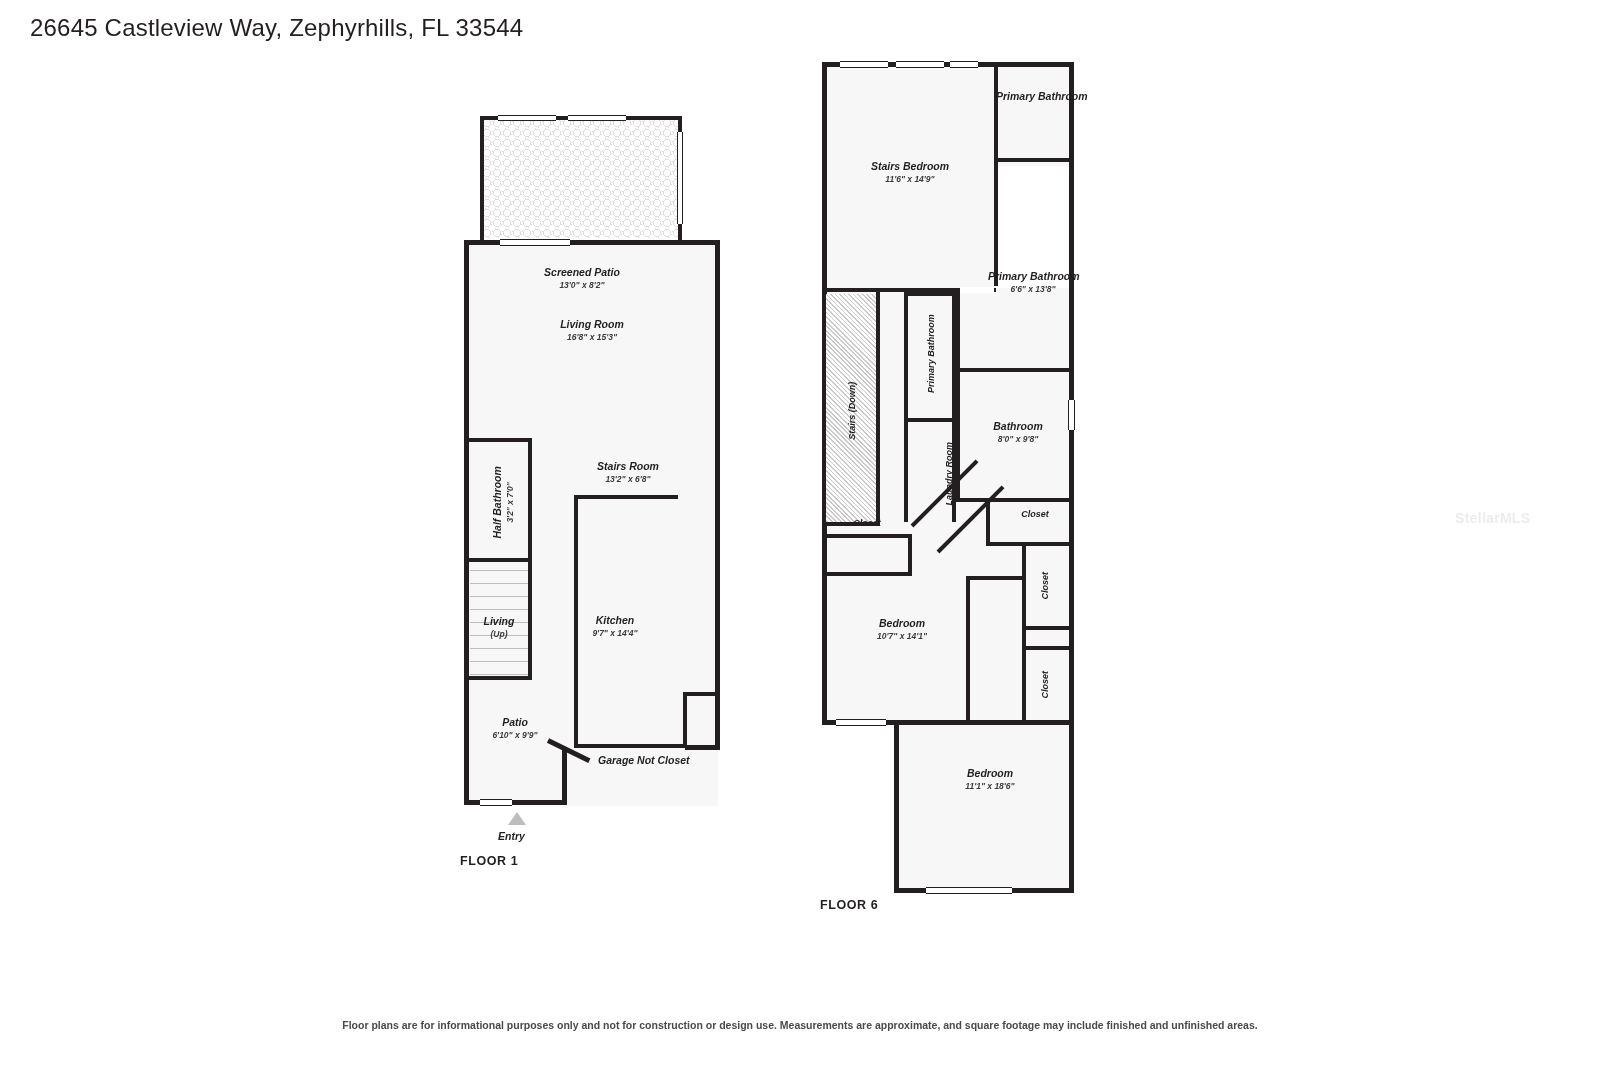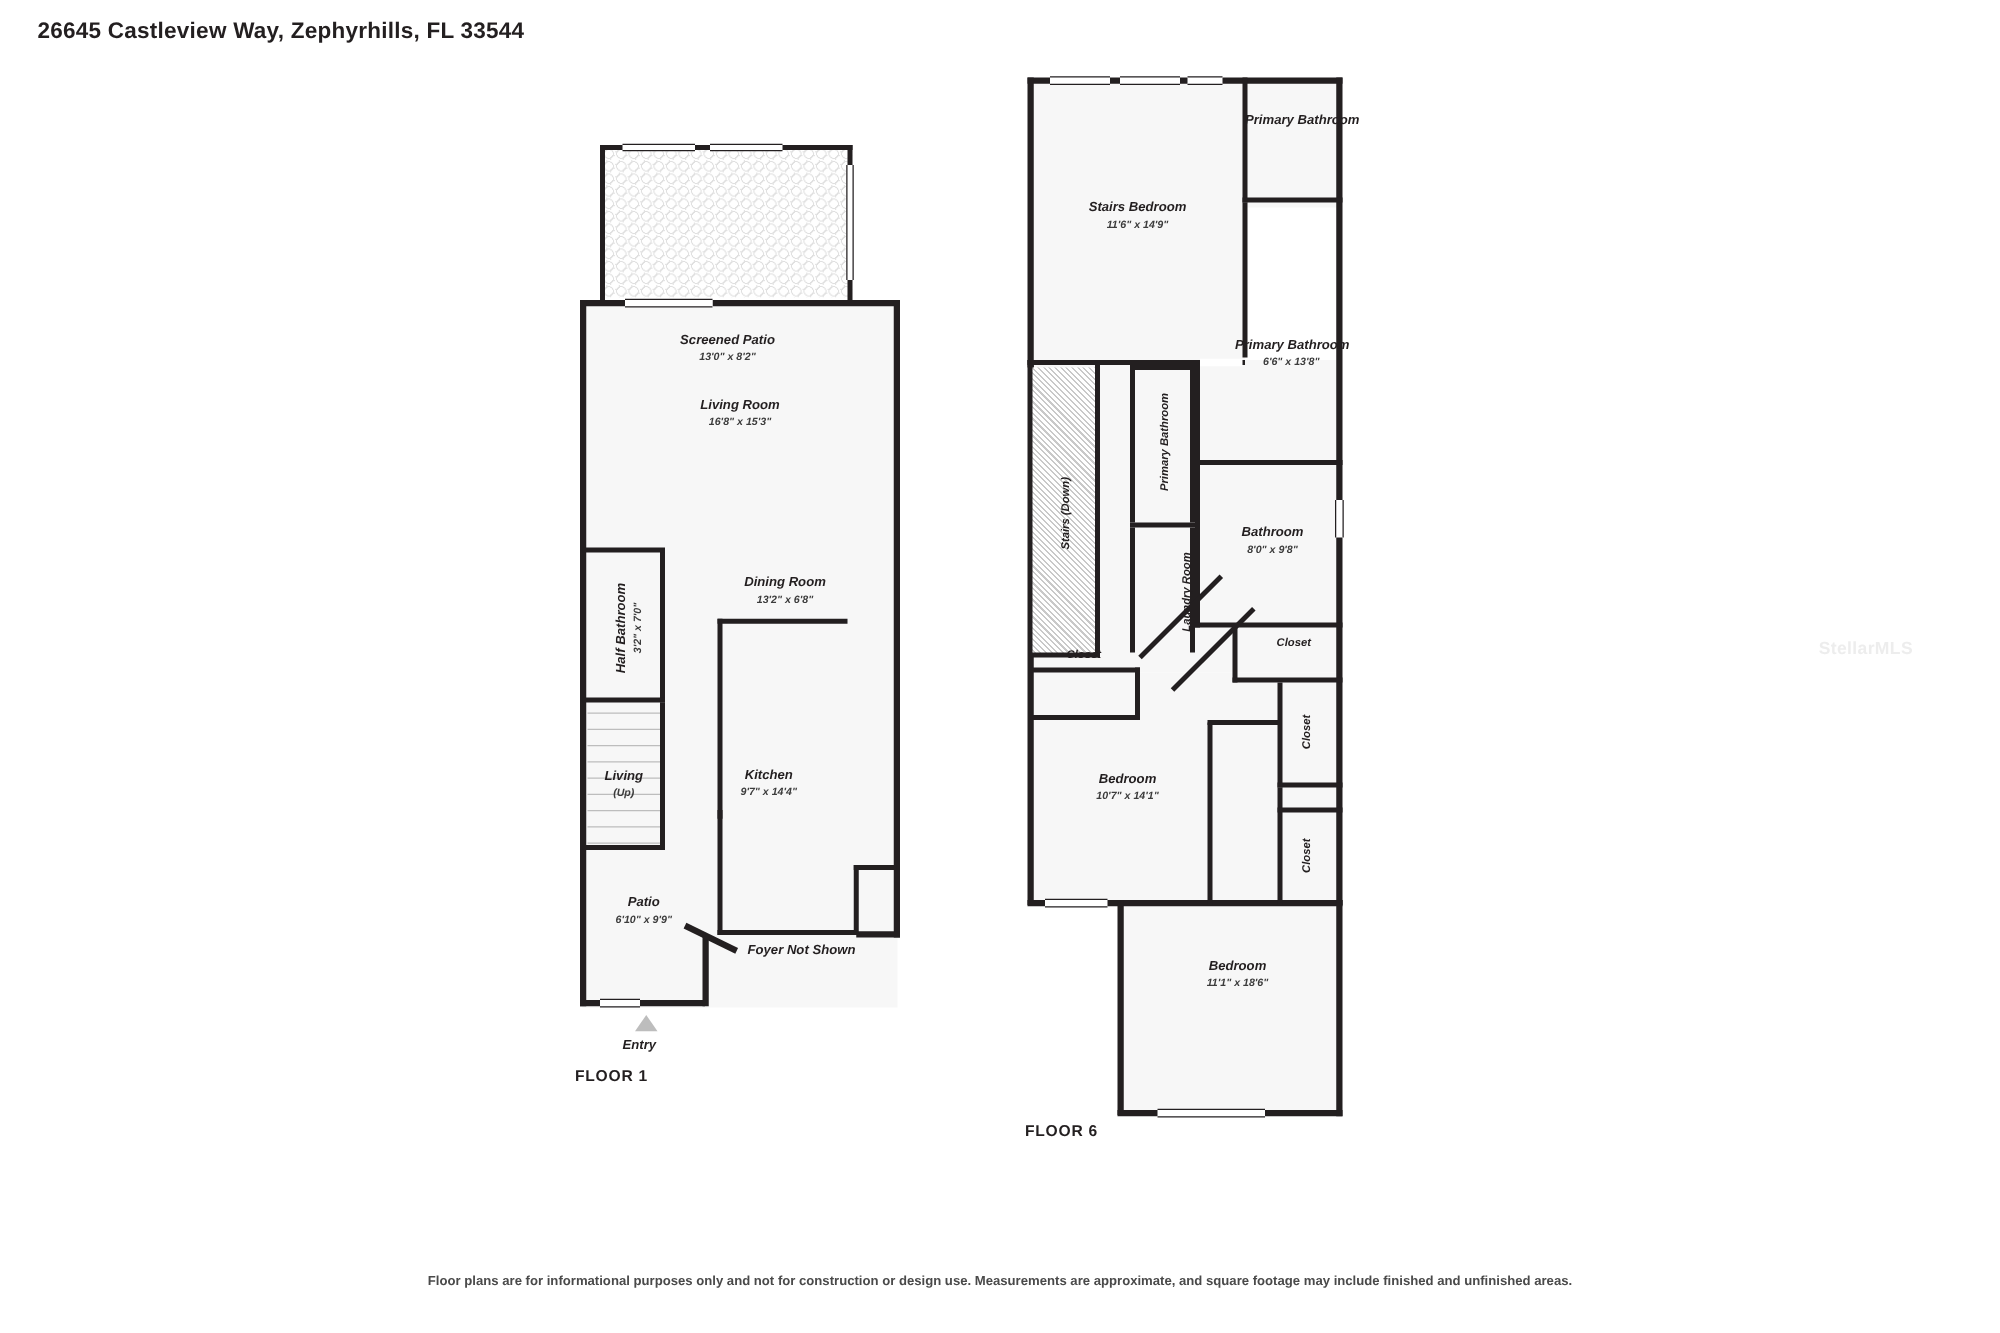--- a/index.html
+++ b/index.html
@@ -12,22 +12,22 @@
     height: 1066px;
     position: relative;
     font-family: "Liberation Sans", sans-serif;
     color: #231f20;
     overflow: hidden;
   }
   .page-title {
     position: absolute;
     left: 30px;
     top: 14px;
-    font-size: 18px;
-    font-weight: bold;
+    font-size: 24px;
+    font-weight: normal;
     letter-spacing: 0.2px;
     color: #231f20;
   }
   .disclaimer {
     position: absolute;
     left: 0;
     top: 1019px;
     width: 1600px;
     text-align: center;
     font-size: 10.5px;
@@ -220,41 +220,41 @@
 
   <div class="label" style="left:92px; top:166px; width:100px; transform:translateY(-0px);">
     <span>Screened Patio</span>
     <span class="dim">13'0" x 8'2"</span>
   </div>
   <div class="label" style="left:102px; top:218px; width:100px;">
     <span>Living Room</span>
     <span class="dim">16'8" x 15'3"</span>
   </div>
   <div class="label" style="left:138px; top:360px; width:100px;">
-    <span>Dining Room</span>
+    <span>Stairs Room</span>
     <span class="dim">13'2" x 6'8"</span>
   </div>
   <div class="label vert" style="left:8px; top:390px; width:110px;">
     <span>Half Bathroom</span>
     <span class="dim">3'2" x 7'0"</span>
   </div>
   <div class="label" style="left:24px; top:515px; width:70px;">
     <span>Living</span>
     <span class="dim">(Up)</span>
   </div>
   <div class="label" style="left:135px; top:514px; width:80px;">
     <span>Kitchen</span>
     <span class="dim">9'7" x 14'4"</span>
   </div>
   <div class="label" style="left:30px; top:616px; width:90px;">
     <span>Patio</span>
     <span class="dim">6'10" x 9'9"</span>
   </div>
 
-  <div class="garage-note" style="left:158px; top:654px;">Foyer Not Shown</div>
+  <div class="garage-note" style="left:158px; top:654px;">Garage Not Closet</div>
 
   <div class="entry-tri" style="left:68px; top:712px;"></div>
   <div class="entry-label" style="left:58px; top:730px;">Entry</div>
 </div>
 <div class="floor-label" id="floor1-label">FLOOR 1</div>
 
 <div class="plan" id="floor2-plan">
 
   <div class="room-fill" style="left:24px; top:16px; width:172px; height:228px;"></div>
   <div class="room-fill" style="left:196px; top:16px; width:76px; height:100px;"></div>

